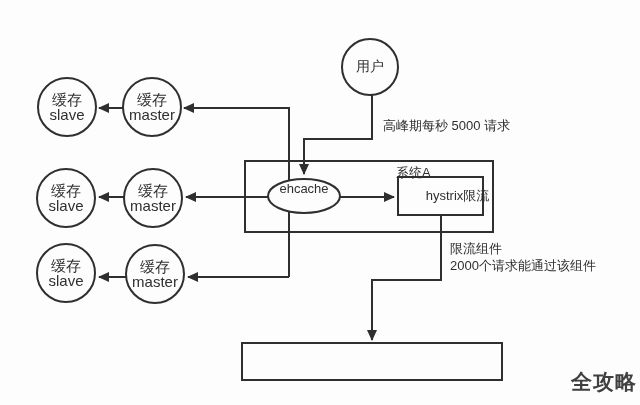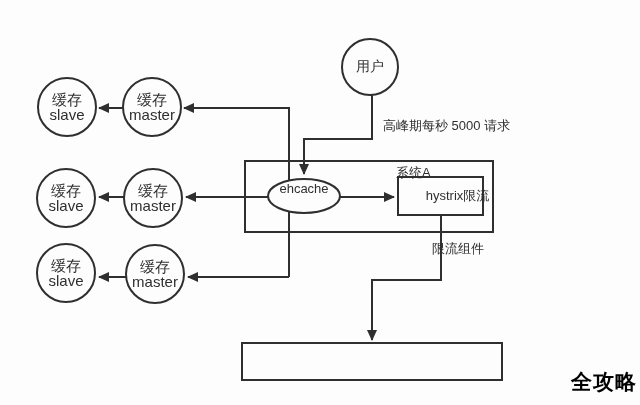--- a/index.html
+++ b/index.html
@@ -14,21 +14,21 @@
   .node-label {
     display:flex; flex-direction:column; align-items:center;
     justify-content:center; text-align:center;
   }
   .circle-label { font-size:15px; line-height:15px; }
   .node-13 { font-size:13px; }
   .user-label { font-size:14px; }
   .free-label { font-size:13px; white-space:nowrap; }
   .note { font-size:13px; line-height:17px; white-space:nowrap; }
   .watermark {
-    font-size:21px; font-weight:700; color:#000000;
+    font-size:21px; font-weight:700; color:#404040;
     letter-spacing:1px; white-space:nowrap;
   }
 </style>
 </head>
 <body>
 
 <div class="stage">
 
   <svg width="640" height="405" viewBox="0 0 640 405">
     <defs>
@@ -96,19 +96,20 @@
 
   <div class="abs free-label" style="left:356px; top:164px;margin-left:40px;">系统A</div>
 
   <div class="abs node-label node-13" style="left:268px; top:179px; width:72px; height:19px;">ehcache</div>
 
   <div class="abs node-label node-13" style="left:378px; top:177px; width:95px; height:38px;margin-left:32px;">hystrix限流</div>
 
 
   <div class="abs free-label" style="left:383px; top:117px;">高峰期每秒 5000 请求</div>
 
-  <div class="abs note" style="left:432px; top:240px;">
+  <div class="abs note" style="left:450px; top:240px;">
     <div>限流组件</div>
+    <div>2000个请求能通过该组件</div>
   </div>
 
   <div class="abs watermark" style="left:571px; top:368px;">全攻略</div>
 
 </div>
 
 </body></html>

